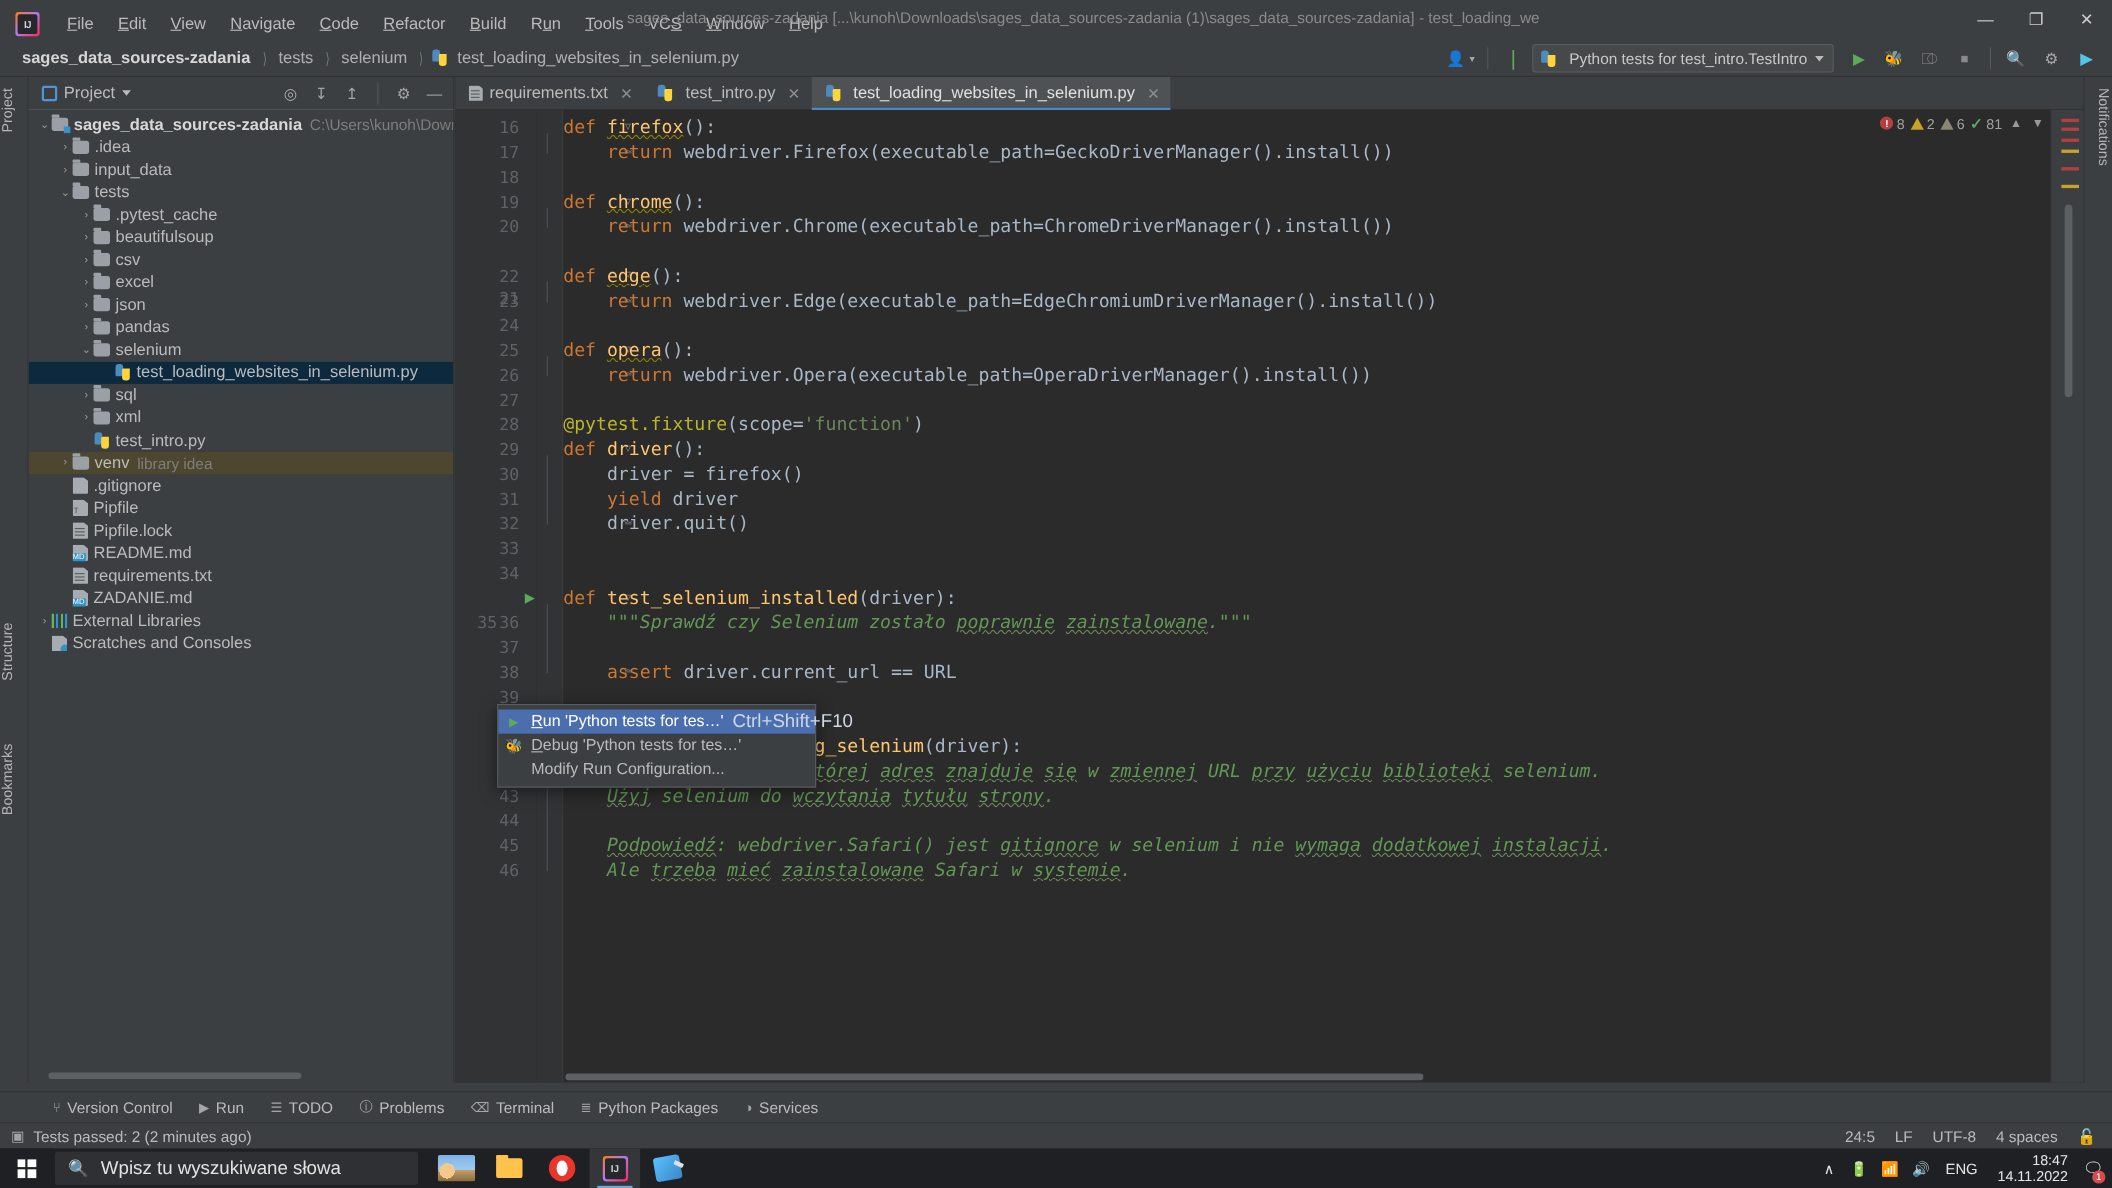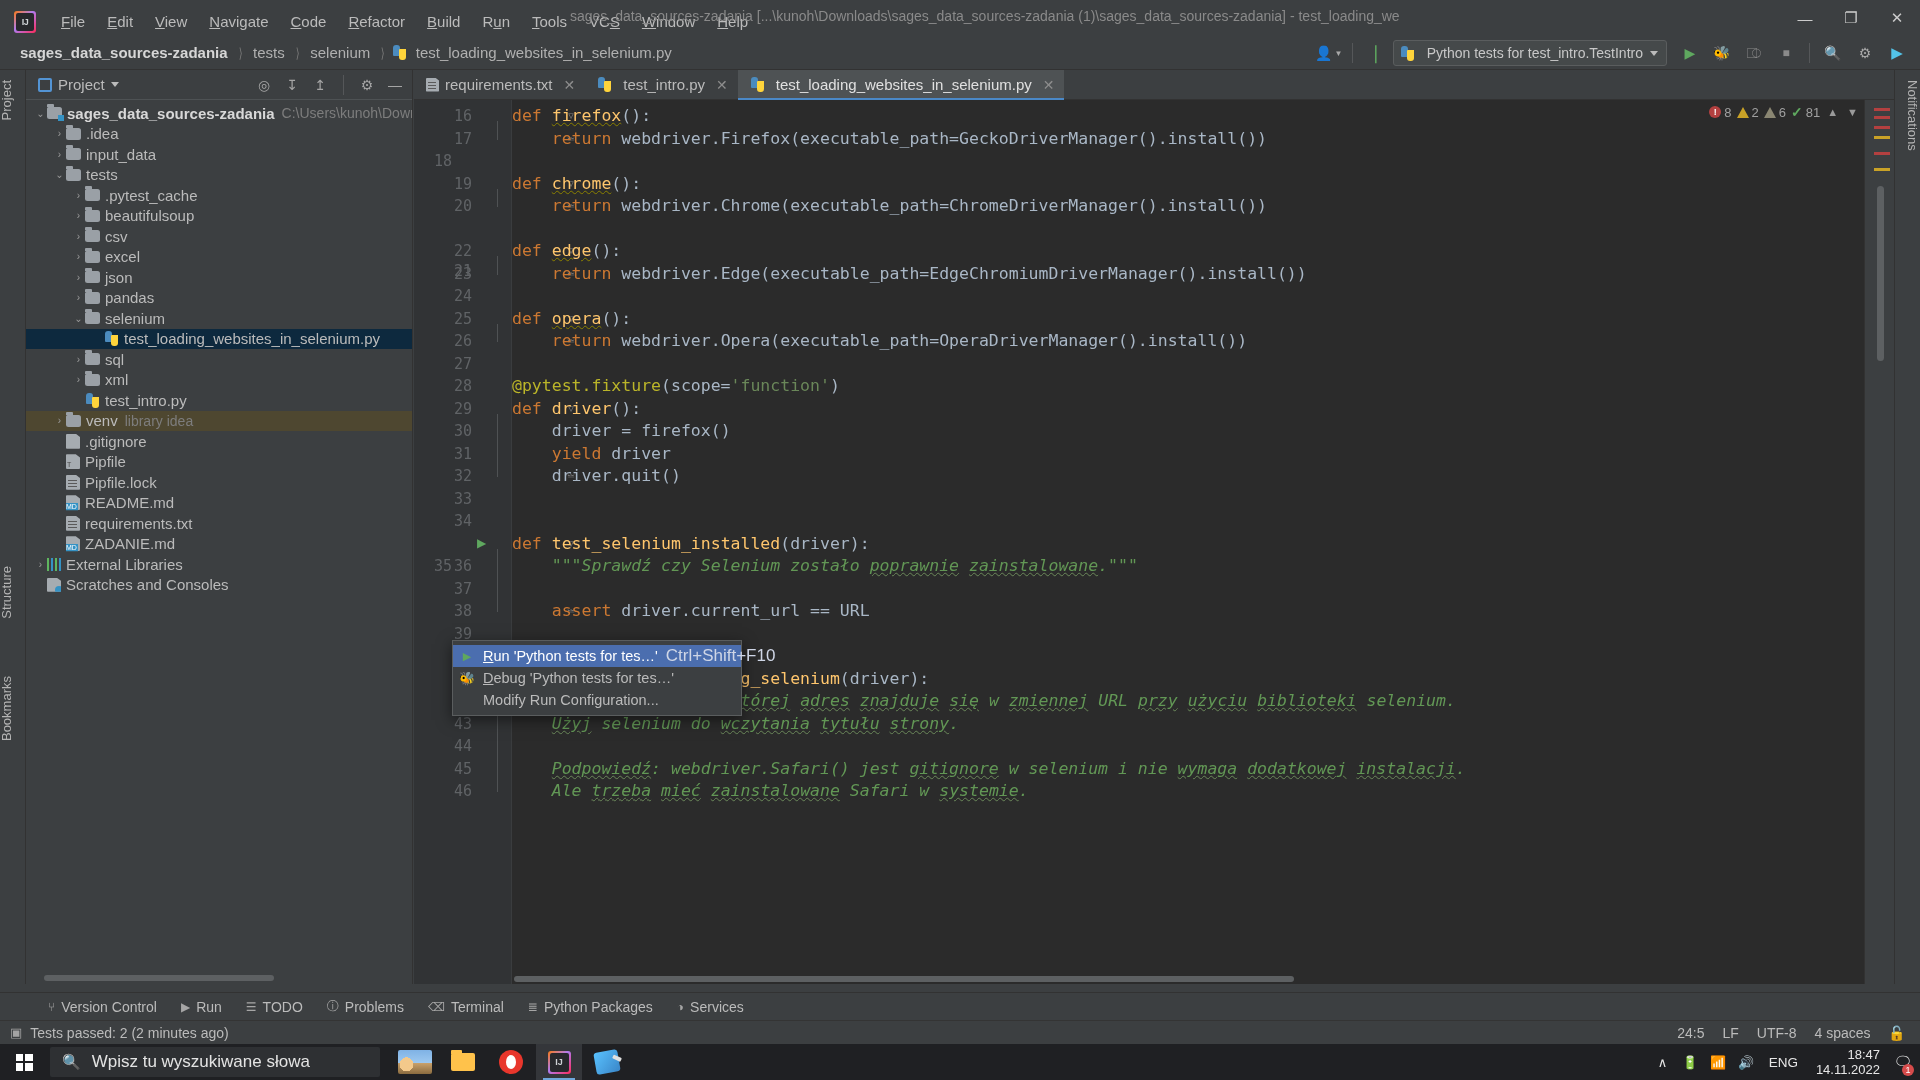--- a/index.html
+++ b/index.html
@@ -732,21 +732,21 @@
         <span>81</span>
       </span>
       <span class="iw-chev">▲</span>
       <span class="iw-chev">▼</span>
     </div>
 
     <div class="code-wrap">
       <div class="gutter" id="gutter">
           <div class="ln" style="top: 5px;">16</div>
           <div class="ln" style="top: 27.5px;">17</div>
-          <div class="ln" style="top: 50px; text-align: center;">18</div>
+          <div class="ln" style="top: 50px;">18</div>
           <div class="ln" style="top: 72.5px;">19</div>
           <div class="ln" style="top: 95px;">20</div>
           <div class="ln" style="top: 117.5px; margin-top: 42px;">21</div>
           <div class="ln" style="top: 140px;">22</div>
           <div class="ln" style="top: 162.5px;">23</div>
           <div class="ln" style="top: 185px;">24</div>
           <div class="ln" style="top: 207.5px;">25</div>
           <div class="ln" style="top: 230px;">26</div>
           <div class="ln" style="top: 252.5px;">27</div>
           <div class="ln" style="top: 275px;">28</div>

